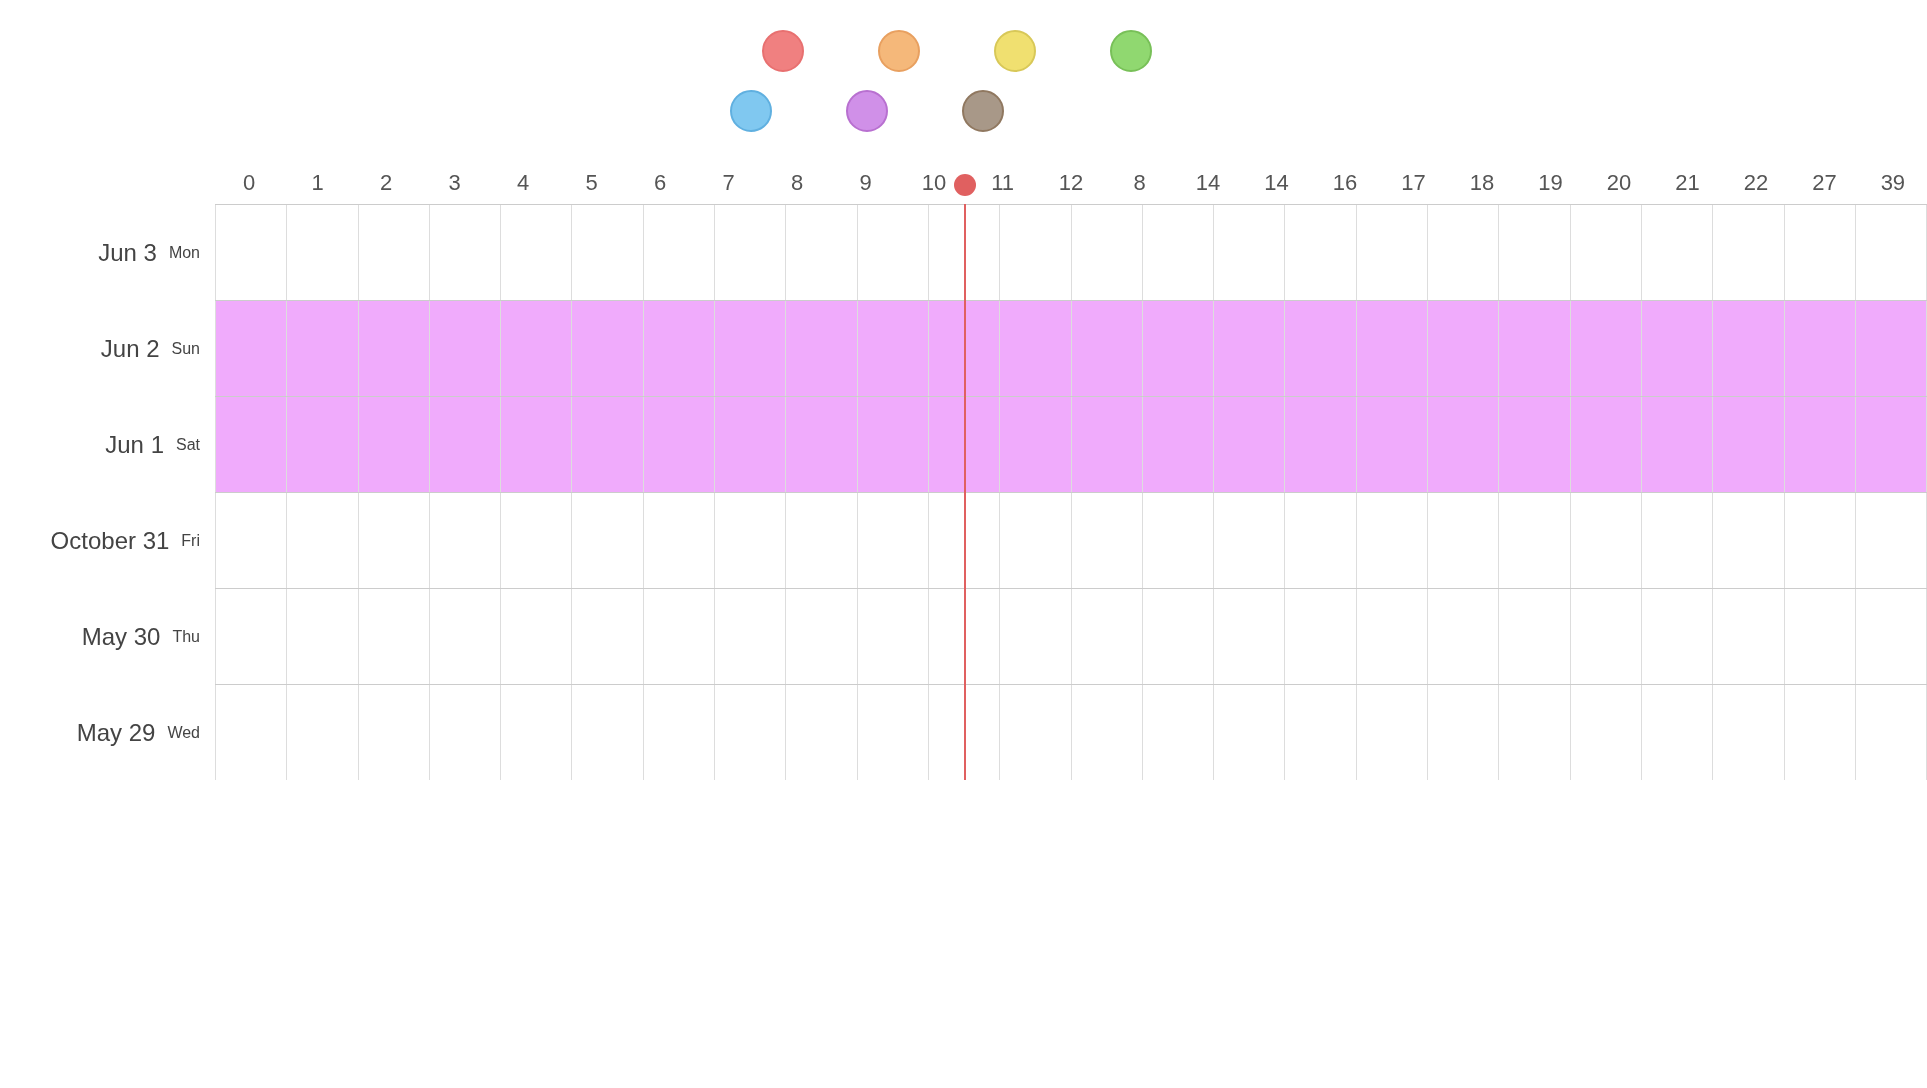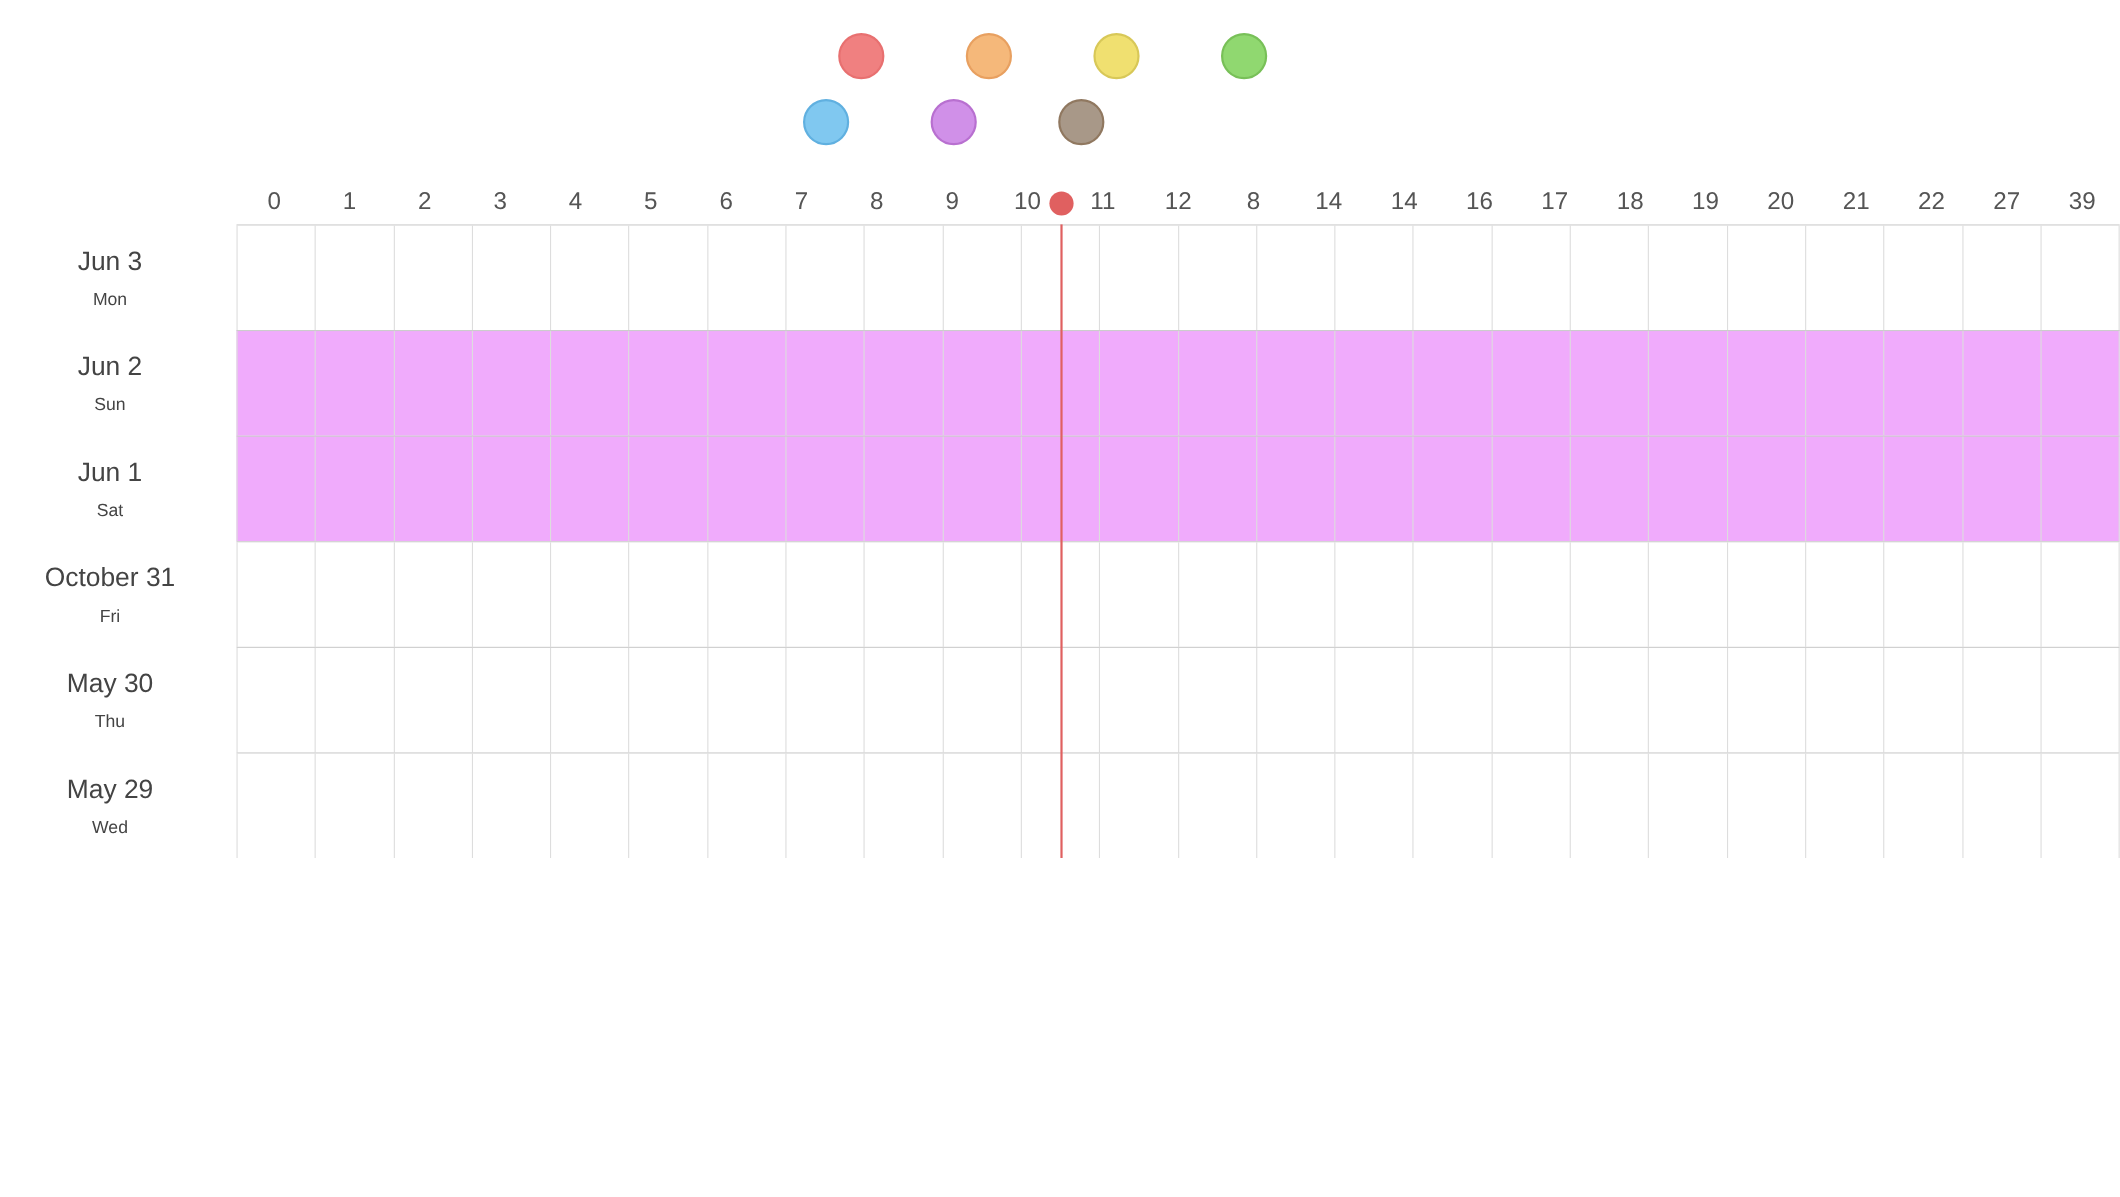--- a/index.html
+++ b/index.html
@@ -127,21 +127,20 @@
       position: absolute;
       left: -215px;
       top: 50%;
       transform: translateY(-50%);
       display: flex;
       align-items: center;
       gap: 12px;
       width: 210px;
       justify-content: flex-end;
       padding-right: 10px;
-      flex-direction: column;
     }
 
     .row-date {
       font-size: 24px;
       color: #444;
       font-weight: 300;
     }
 
     .row-day {
       font-size: 16px;

